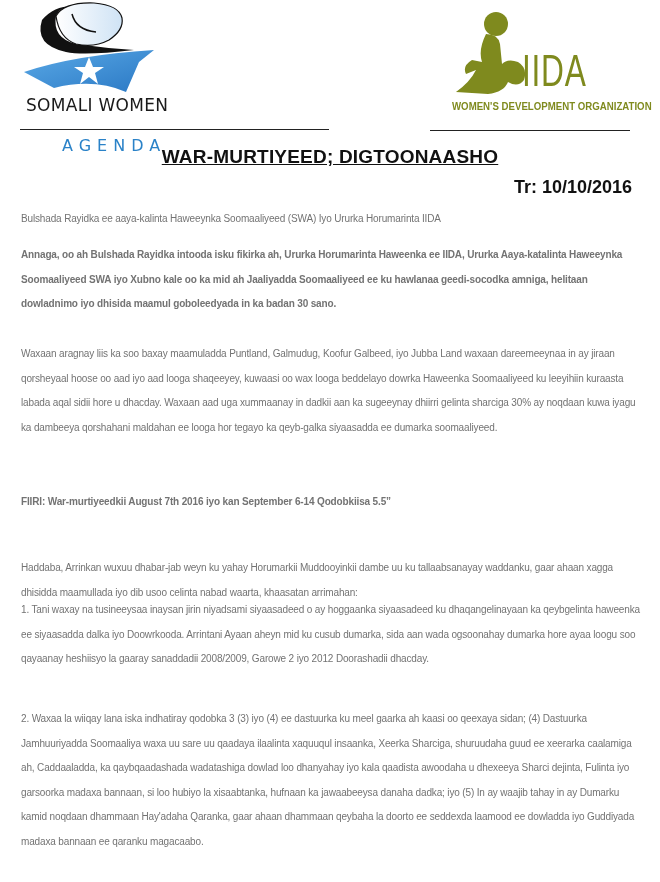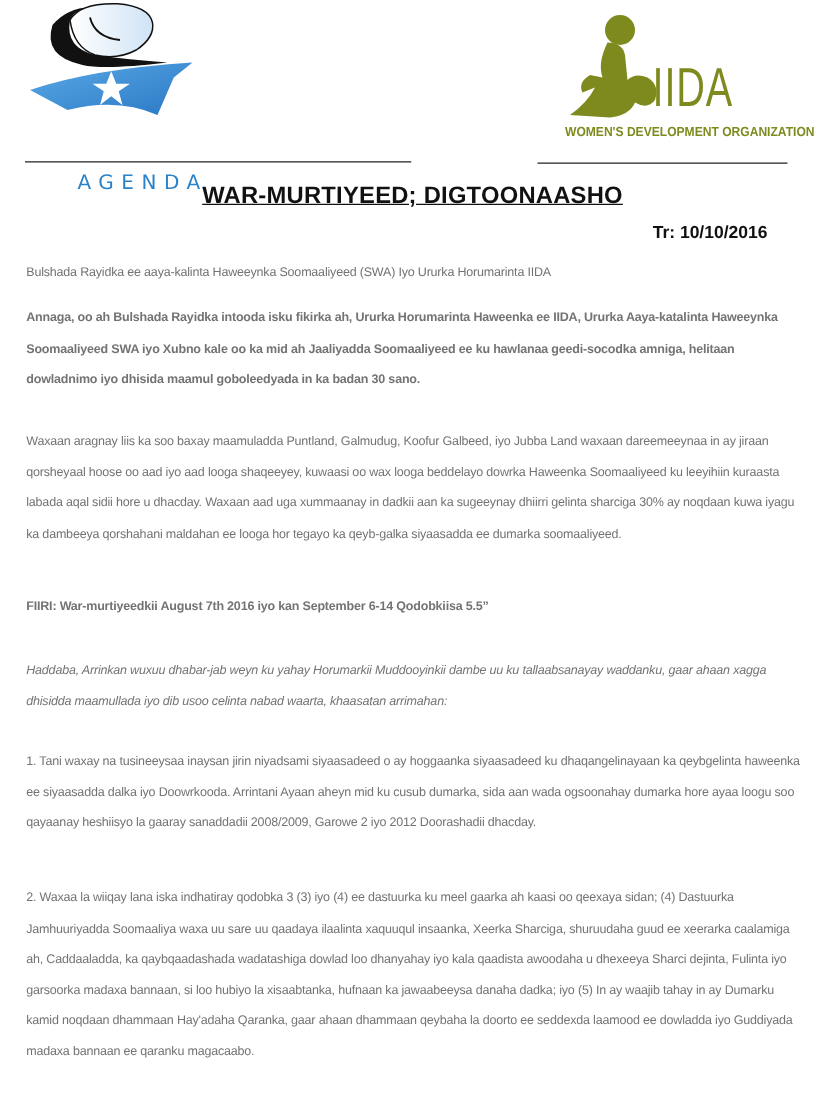--- a/index.html
+++ b/index.html
@@ -8,21 +8,21 @@
     .header { position: absolute; left: 0; top: 0; width: 660px; height: 135px; }
     .logo-swa { position: absolute; left: 14px; top: 0; width: 170px; height: 128px; }
     .swa-text1 { position: absolute; left: 26px; top: 95px; font-size: 17px; letter-spacing: 0.3px; color: #1a1a1a; font-family: "DejaVu Sans", sans-serif; }
     .swa-text2 { position: absolute; left: 62px; top: 112px; font-size: 16px; letter-spacing: 6px; color: #2a82c8; font-family: "DejaVu Sans", sans-serif; margin-top: 24px; }
     .logo-iida { position: absolute; left: 448px; top: 10px; width: 190px; height: 110px; }
     .iida-word { position: absolute; left: 522px; top: 46px; font-size: 44px; color: #7f8a1e; font-family: "Liberation Sans Narrow", "Liberation Sans", sans-serif; transform: scaleX(0.72); transform-origin: left top; letter-spacing: 1px; }
     .iida-sub { position: absolute; left: 452px; top: 100px; font-size: 10.5px; font-weight: bold; color: #7f8a1e; transform: scaleX(0.92); transform-origin: left top; white-space: nowrap; }
     .hline-left { position: absolute; left: 20px; top: 129px; width: 309px; height: 1px; background: #222; }
     .hline-right { position: absolute; left: 430px; top: 130px; width: 200px; height: 1px; background: #222; }
     .title { position: absolute; left: 0; width: 660px; top: 146px; text-align: center; font-size: 19px; font-weight: bold; text-decoration: underline; letter-spacing: 0.2px; }
-    .date { position: absolute; right: 46px; top: 177px; font-size: 14px; font-weight: bold; text-align: center; }
+    .date { position: absolute; right: 28px; top: 177px; font-size: 18px; font-weight: bold; text-align: center; }
     .para { position: absolute; left: 21px; width: 620px; font-size: 10px; line-height: 24.5px; color: #737373; letter-spacing: -0.15px; }
     .bold { font-weight: bold; }
   </style>
 </head>
 <body>
 
 <div class="header">
   <svg class="logo-swa" viewBox="0 0 170 128">
     <defs>
       <linearGradient id="flagGrad" x1="0" y1="0" x2="1" y2="1">
@@ -33,20 +33,21 @@
         <stop offset="0" stop-color="#ffffff"></stop>
         <stop offset="1" stop-color="#cfe3f5"></stop>
       </linearGradient>
     </defs>
     <path d="M10 72 Q60 55 140 50 L125 62 L112 92 Q80 78 40 88 Z" fill="url(#flagGrad)"></path>
     <path d="M28 20 Q20 45 52 52 Q70 56 120 50 Q90 48 62 44 Q38 38 42 16 Q45 8 58 6 Q40 6 28 20 Z" fill="#111"></path>
     <path d="M42 16 Q50 2 80 3 Q105 5 108 18 Q110 30 95 40 Q80 48 62 44 Q45 38 42 16 Z" fill="url(#swirlGrad)" stroke="#111" stroke-width="1.2"></path>
     <path d="M58 14 Q62 30 82 32" fill="none" stroke="#111" stroke-width="1.5"></path>
     <polygon points="75,57 79,67 90,67 81,73 84,84 75,77 66,84 69,73 60,67 71,67" fill="#ffffff"></polygon>
   </svg>
+  <span class="swa-text1">SOMALI WOMEN</span>
   <span class="swa-text2">AGENDA</span>
 
   <svg class="logo-iida" viewBox="0 0 190 110">
     <g fill="#7f8a1e">
       <ellipse cx="48" cy="14" rx="12" ry="12"></ellipse>
       <path d="M38 24 Q30 40 34 52 L24 50 Q14 56 18 64 L28 60 Q22 72 8 82 L40 84 Q56 82 60 72 Q70 78 76 70 Q80 58 70 52 Q60 48 54 54 L52 34 Q50 24 38 24 Z"></path>
     </g>
   </svg>
   <span class="iida-word">IIDA</span>
   <span class="iida-sub">WOMEN'S DEVELOPMENT ORGANIZATION</span>
@@ -54,16 +55,16 @@
   <div class="hline-left"></div>
   <div class="hline-right"></div>
 </div>
 
 <div class="title">WAR-MURTIYEED; DIGTOONAASHO</div>
 <div class="date">Tr: 10/10/2016</div>
 
 <div class="para" style="top:207px;">Bulshada Rayidka ee aaya-kalinta Haweeynka Soomaaliyeed (SWA) Iyo Ururka Horumarinta IIDA</div>
 <div class="para" style="top:243px;font-weight:bold;">Annaga, oo ah Bulshada Rayidka intooda isku fikirka ah, Ururka Horumarinta Haweenka ee IIDA, Ururka Aaya-katalinta Haweeynka Soomaaliyeed SWA iyo Xubno kale oo ka mid ah Jaaliyadda Soomaaliyeed ee ku hawlanaa geedi-socodka amniga, helitaan dowladnimo iyo dhisida maamul goboleedyada in ka badan 30 sano.</div>
 <div class="para" style="top:342px;">Waxaan aragnay liis ka soo baxay maamuladda Puntland, Galmudug, Koofur Galbeed, iyo Jubba Land waxaan dareemeeynaa in ay jiraan qorsheyaal hoose oo aad iyo aad looga shaqeeyey, kuwaasi oo wax looga beddelayo dowrka Haweenka Soomaaliyeed ku leeyihiin kuraasta labada aqal sidii hore u dhacday. Waxaan aad uga xummaanay in dadkii aan ka sugeeynay dhiirri gelinta sharciga 30% ay noqdaan kuwa iyagu ka dambeeya qorshahani maldahan ee looga hor tegayo ka qeyb-galka siyaasadda ee dumarka soomaaliyeed.</div>
-<div class="para bold" style="top:474px;">FIIRI: War-murtiyeedkii August 7th 2016 iyo kan September 6-14 Qodobkiisa 5.5”</div>
-<div class="para" style="top:525px;font-style:italic;">Haddaba, Arrinkan wuxuu dhabar-jab weyn ku yahay Horumarkii Muddooyinkii dambe uu ku tallaabsanayay waddanku, gaar ahaan xagga dhisidda maamullada iyo dib usoo celinta nabad waarta, khaasatan arrimahan:</div>
+<div class="para bold" style="top:490px;">FIIRI: War-murtiyeedkii August 7th 2016 iyo kan September 6-14 Qodobkiisa 5.5”</div>
+<div class="para" style="top:556px;">Haddaba, Arrinkan wuxuu dhabar-jab weyn ku yahay Horumarkii Muddooyinkii dambe uu ku tallaabsanayay waddanku, gaar ahaan xagga dhisidda maamullada iyo dib usoo celinta nabad waarta, khaasatan arrimahan:</div>
 <div class="para" style="top:598px;">1. Tani waxay na tusineeysaa inaysan jirin niyadsami siyaasadeed o ay hoggaanka siyaasadeed ku dhaqangelinayaan ka qeybgelinta haweenka ee siyaasadda dalka iyo Doowrkooda. Arrintani Ayaan aheyn mid ku cusub dumarka, sida aan wada ogsoonahay dumarka hore ayaa loogu soo qayaanay heshiisyo la gaaray sanaddadii 2008/2009, Garowe 2 iyo 2012 Doorashadii dhacday.</div>
 <div class="para" style="top:707px;">2. Waxaa la wiiqay lana iska indhatiray qodobka 3 (3) iyo (4) ee dastuurka ku meel gaarka ah kaasi oo qeexaya sidan; (4) Dastuurka Jamhuuriyadda Soomaaliya waxa uu sare uu qaadaya ilaalinta xaquuqul insaanka, Xeerka Sharciga, shuruudaha guud ee xeerarka caalamiga ah, Caddaaladda, ka qaybqaadashada wadatashiga dowlad loo dhanyahay iyo kala qaadista awoodaha u dhexeeya Sharci dejinta, Fulinta iyo garsoorka madaxa bannaan, si loo hubiyo la xisaabtanka, hufnaan ka jawaabeeysa danaha dadka; iyo (5) In ay waajib tahay in ay Dumarku kamid noqdaan dhammaan Hay'adaha Qaranka, gaar ahaan dhammaan qeybaha la doorto ee seddexda laamood ee dowladda iyo Guddiyada madaxa bannaan ee qaranku magacaabo.</div>
 
 </body></html>

